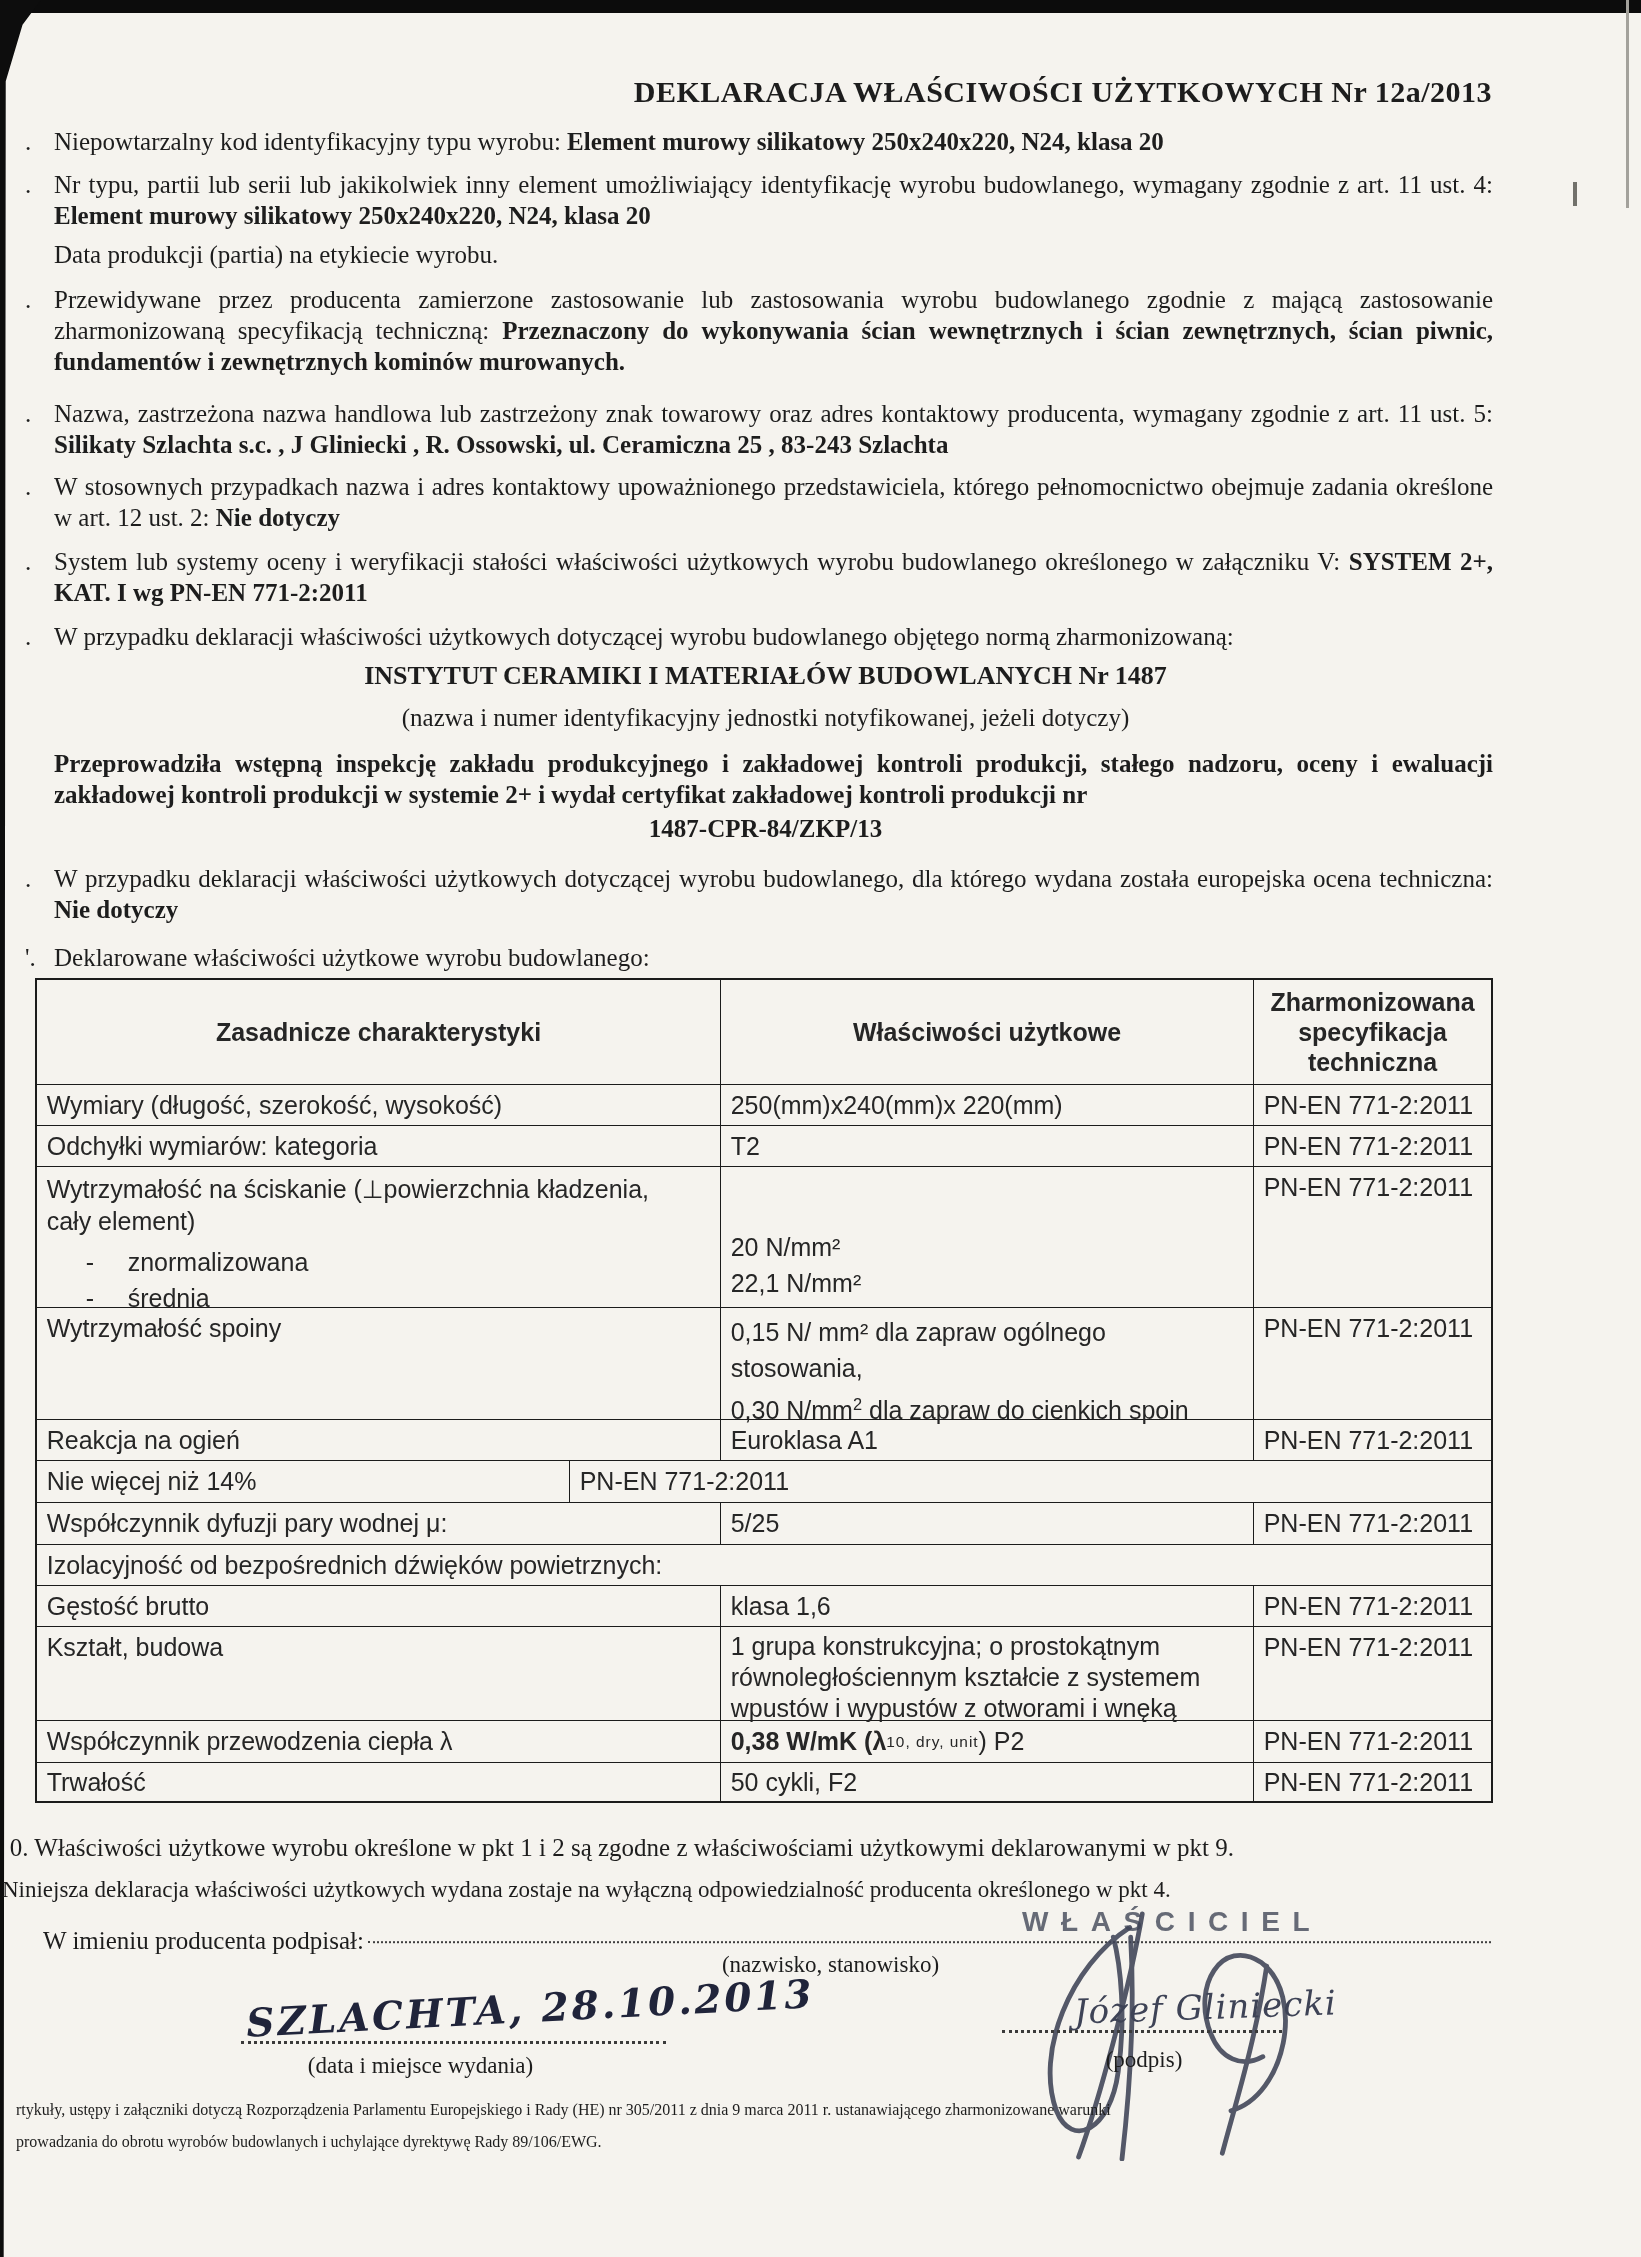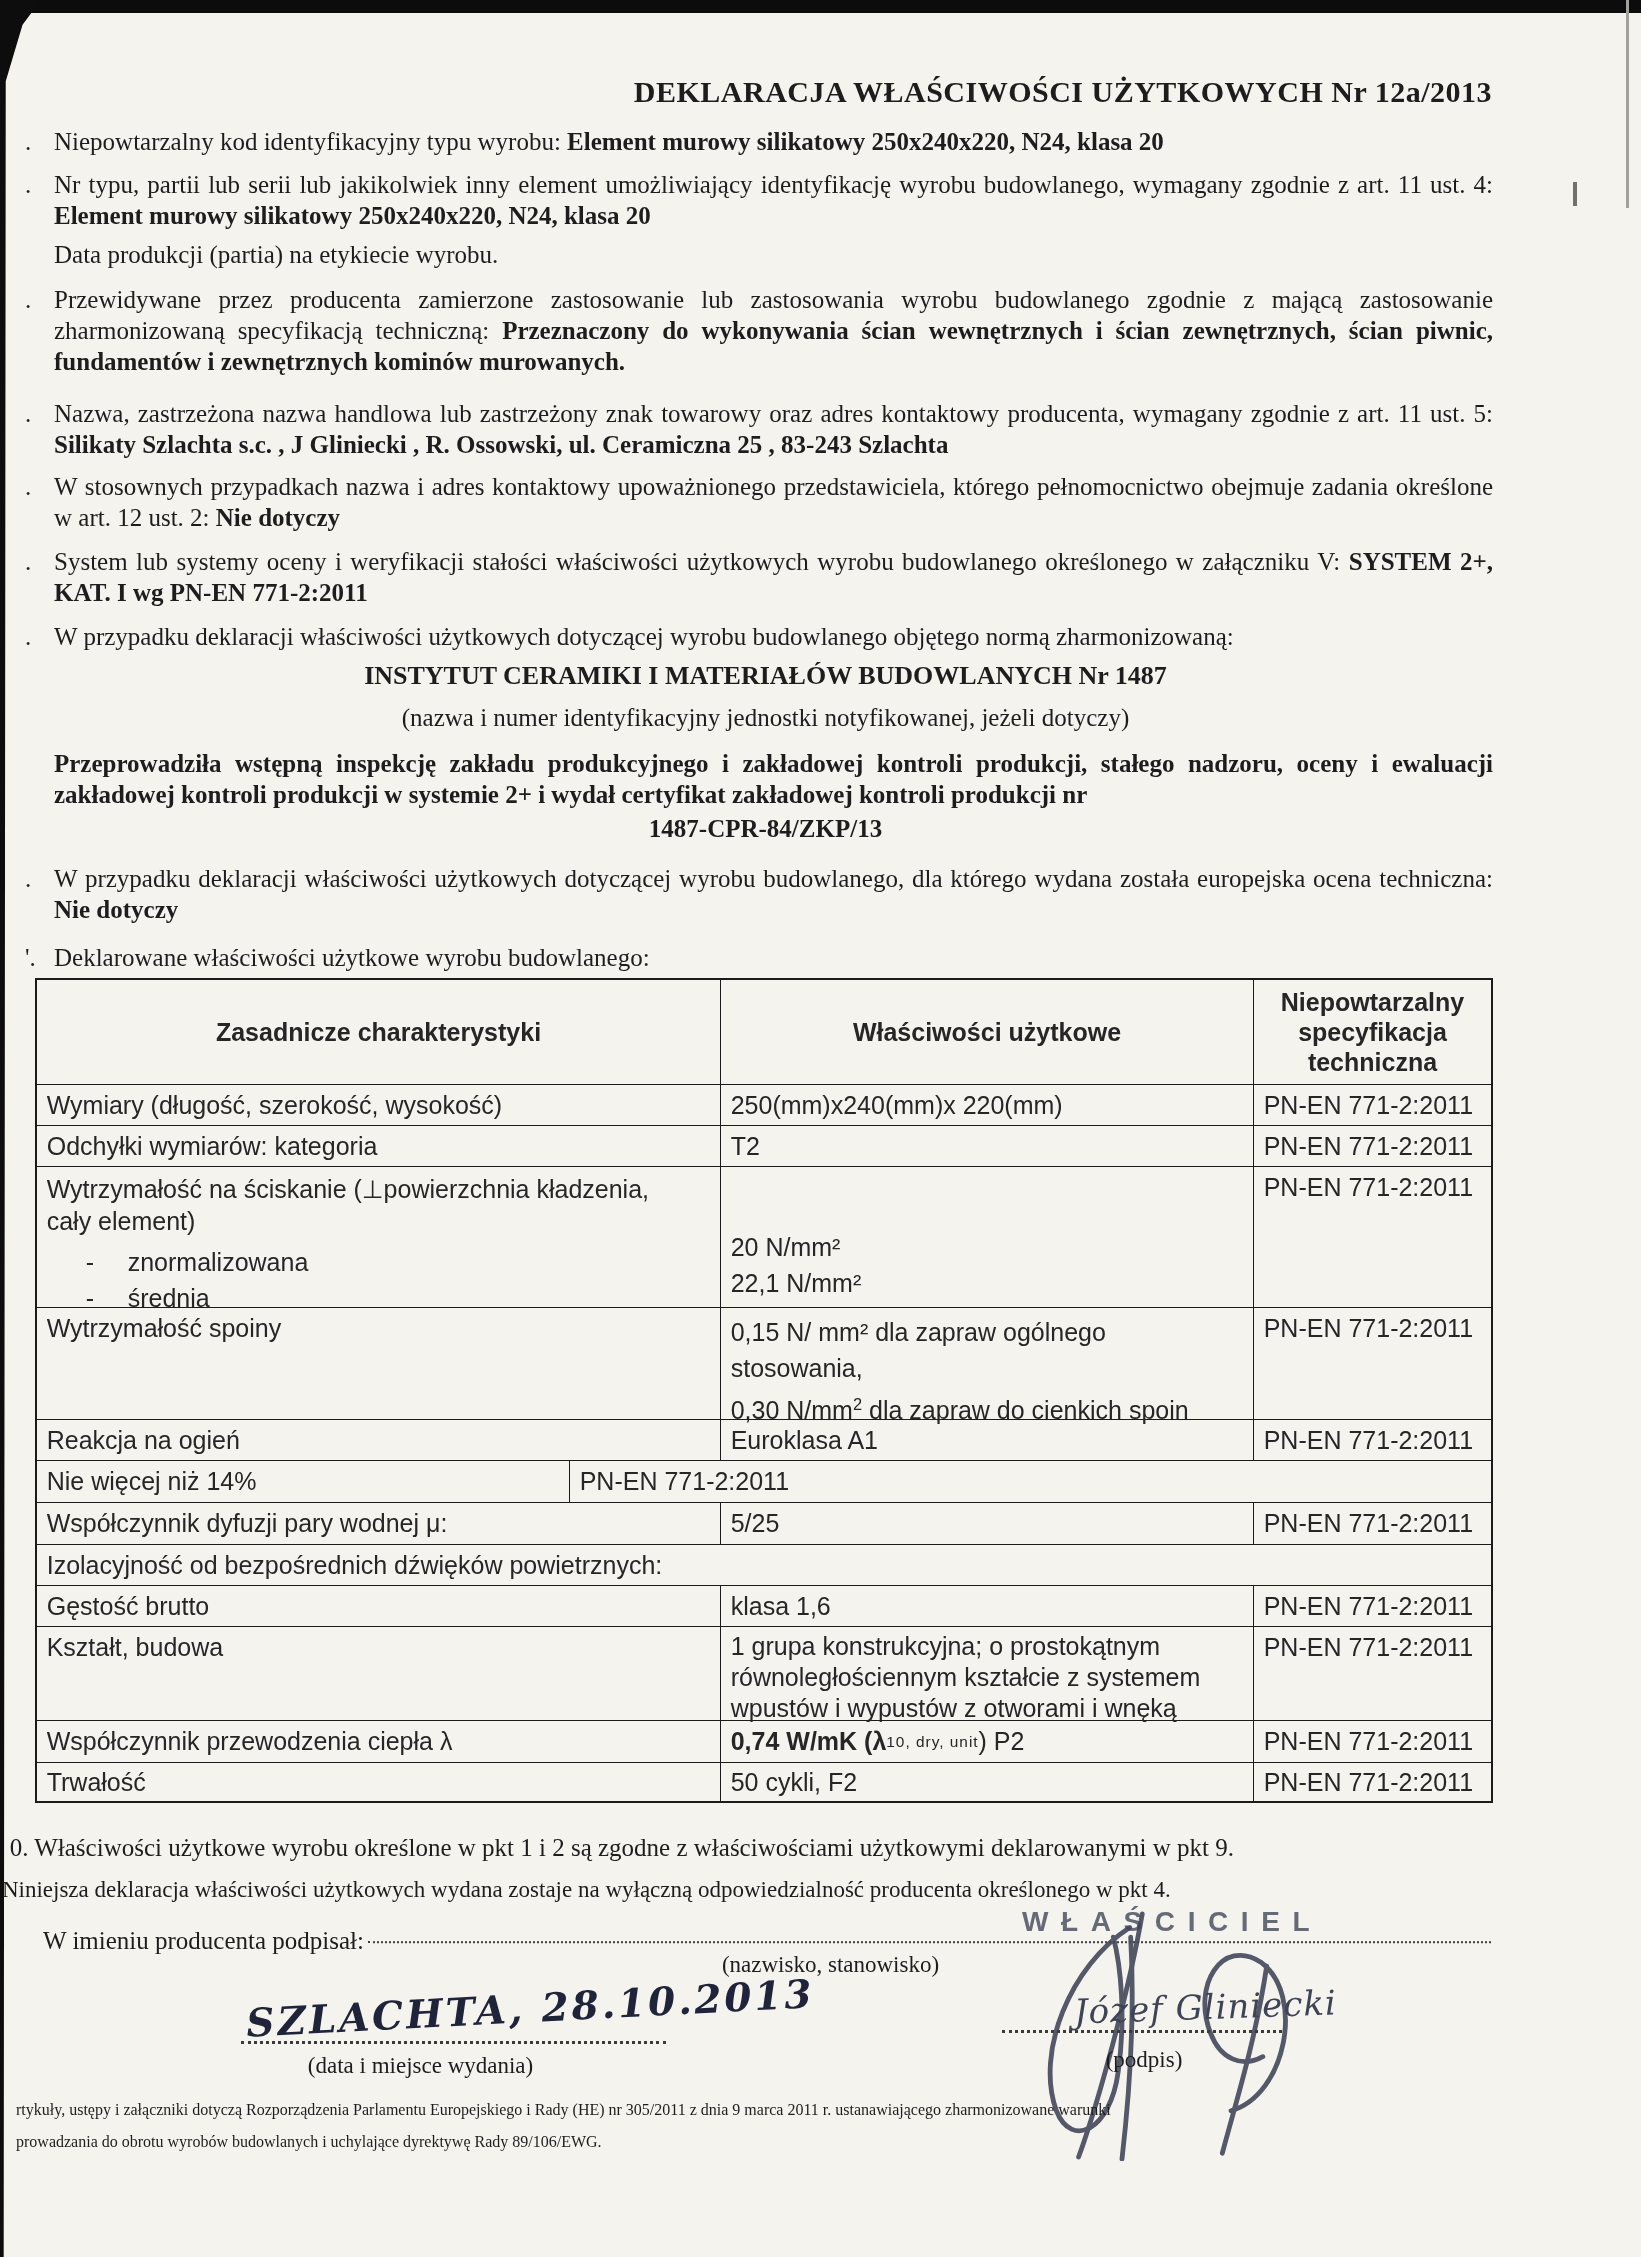--- a/index.html
+++ b/index.html
@@ -129,21 +129,21 @@
   <div class="para t976">
     <span class="mark">'.</span>
     <span>Deklarowane właściwości użytkowe wyrobu budowlanego:</span>
   </div>
 
   <div class="dtable">
     <div class="trow" style="height:104px;">
       <div class="cell c1 hc">Zasadnicze charakterystyki</div>
       <div class="cell c2 hc">Właściwości użytkowe</div>
       <div class="cell c3 hc3">
-        <div>Niepowtarzalny</div>
+        <div>Zharmonizowana</div>
         <div>specyfikacja</div>
         <div>techniczna</div>
       </div>
     </div>
 
     <div class="trow" style="height:41px;">
       <div class="cell c1 vc">Wymiary (długość, szerokość, wysokość)</div>
       <div class="cell c2 vc">250(mm)x240(mm)x 220(mm)</div>
       <div class="cell c3 vc">PN-EN 771-2:2011</div>
     </div>
@@ -211,21 +211,21 @@
         <div style="line-height:31px;">1 grupa konstrukcyjna; o prostokątnym</div>
         <div style="line-height:31px;">równoległościennym kształcie z systemem</div>
         <div style="line-height:31px;">wpustów i wypustów z otworami i wnęką</div>
       </div>
       <div class="cell c3 vtop">PN-EN 771-2:2011</div>
     </div>
 
     <div class="trow" style="height:42px;">
       <div class="cell c1 vc">Współczynnik przewodzenia ciepła λ</div>
       <div class="cell c2 vc">
-          <span class="b">0,74 W/mK (λ </span>
+          <span class="b">0,38 W/mK (λ </span>
           <span class="subsc">10, dry, unit</span>
           <span>) P2</span>
         </div>
       <div class="cell c3 vc">PN-EN 771-2:2011</div>
     </div>
 
     <div class="trow" style="height:39px;">
       <div class="cell c1 vc">Trwałość</div>
       <div class="cell c2 vc">50 cykli, F2</div>
       <div class="cell c3 vc">PN-EN 771-2:2011</div>

